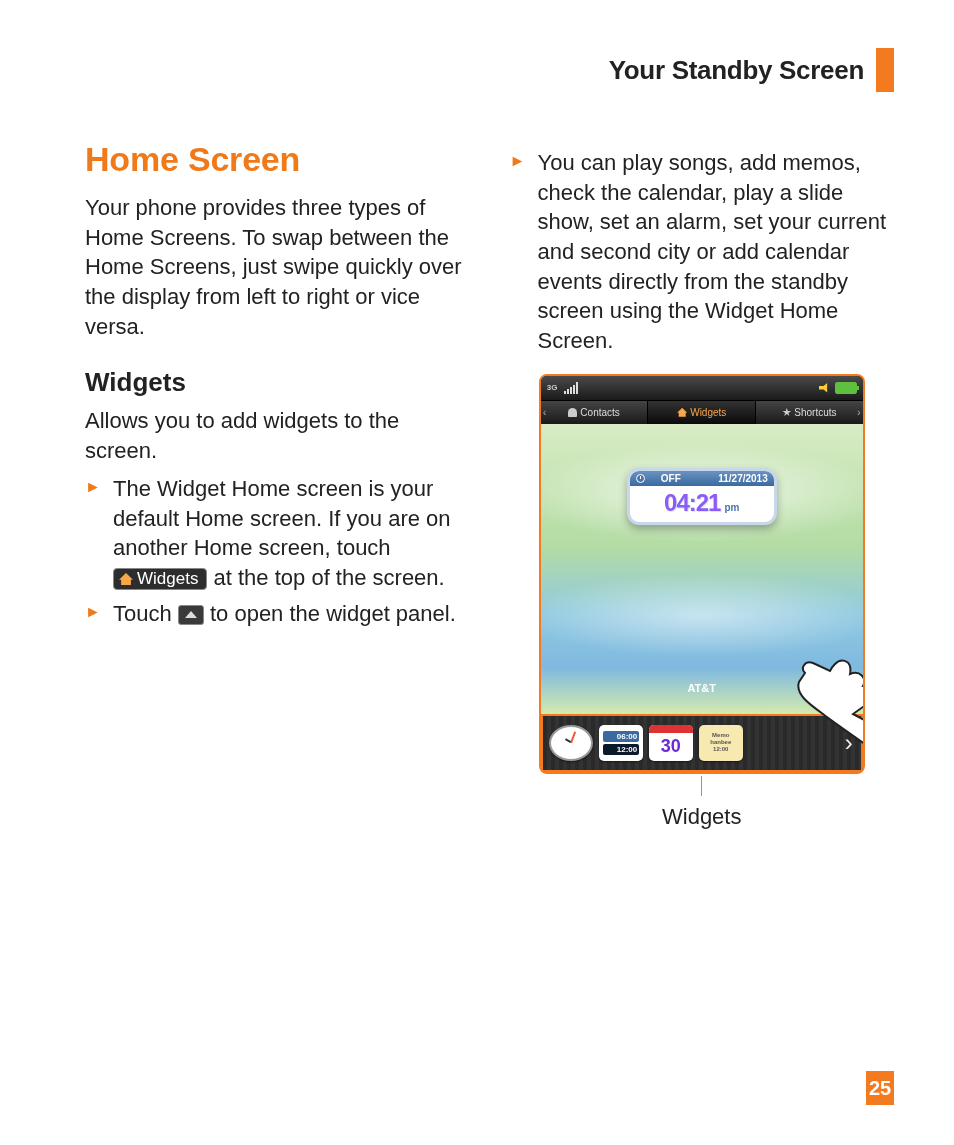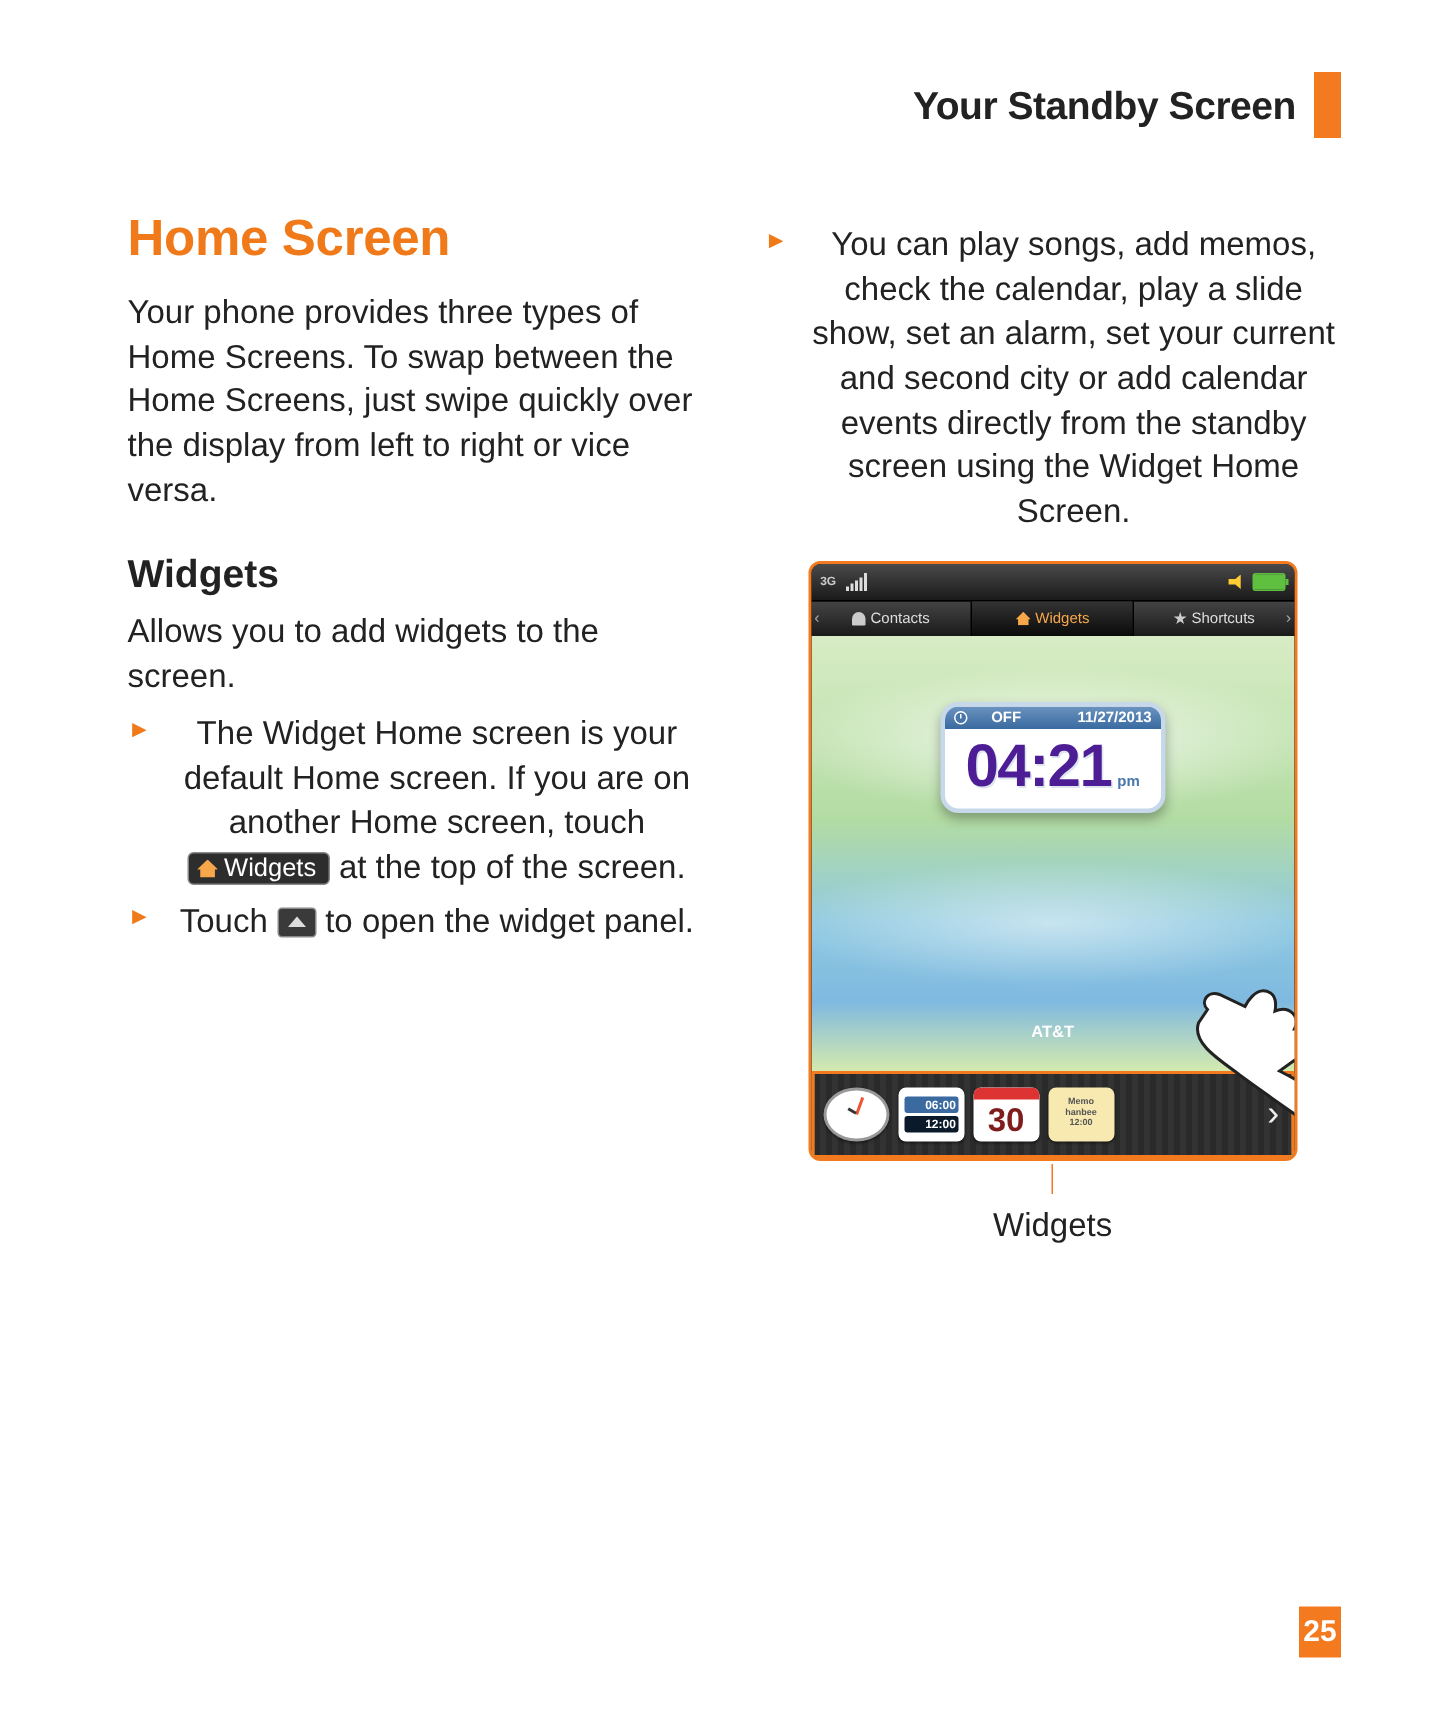--- a/index.html
+++ b/index.html
@@ -6,21 +6,21 @@
   html, body { width: 954px; height: 1145px; background: #fff; font-family: "Helvetica Neue", Arial, sans-serif; color: #222; }
   .page { position: relative; width: 954px; height: 1145px; padding: 50px 60px 40px 85px; }
   .header { position: absolute; top: 48px; right: 60px; display: flex; align-items: center; gap: 12px; }
   .header-title { font-size: 26px; font-weight: 700; color: #222; letter-spacing: -0.3px; }
   .header-bar { width: 18px; height: 44px; background: #f47a1f; }
   .columns { display: flex; gap: 40px; position: absolute; top: 140px; left: 85px; right: 60px; }
   .col { flex: 1 1 0; min-width: 0; }
   h1.section { color: #f07a1a; font-size: 34px; font-weight: 700; margin-bottom: 14px; letter-spacing: -0.2px; }
   h2.sub { color: #222; font-size: 26px; font-weight: 700; margin-top: 26px; margin-bottom: 8px; }
   p.body { font-size: 22px; line-height: 1.35; color: #222; font-weight: 300; font-stretch: condensed; }
-  .bullets { list-style: none; padding: 0; margin-top: 8px; text-align: center; }
+  .bullets { list-style: none; padding: 0; margin-top: 8px; }
   .bullets > li { position: relative; padding-left: 28px; font-size: 22px; line-height: 1.35; font-weight: 300; margin-bottom: 6px; }
   .bullets > li::before { content: "►"; position: absolute; left: 0; top: 2px; color: #f07a1a; font-size: 16px; }
   .inline-chip { display: inline-flex; align-items: center; background: #2d2d2d; color: #fff; border: 1px solid #888; border-radius: 4px; padding: 1px 8px 1px 5px; font-size: 17px; vertical-align: middle; gap: 4px; line-height: 1.1; }
   .inline-chip .house { width: 14px; height: 12px; background: #f7a64a; clip-path: polygon(50% 0, 100% 55%, 85% 55%, 85% 100%, 15% 100%, 15% 55%, 0 55%); }
   .inline-arrow { display: inline-flex; align-items: center; justify-content: center; width: 26px; height: 20px; background: #3a3a3a; border: 1px solid #888; border-radius: 3px; vertical-align: middle; }
   .tri-up { width: 0; height: 0; border-left: 6px solid transparent; border-right: 6px solid transparent; border-bottom: 7px solid #ddd; }
   .tri-down { width: 0; height: 0; border-left: 6px solid transparent; border-right: 6px solid transparent; border-top: 7px solid #ddd; }
   .page-num { position: absolute; bottom: 40px; right: 60px; width: 28px; height: 34px; background: #f47a1f; color: #fff; font-weight: 700; font-size: 20px; display: flex; align-items: center; justify-content: center; }
   
   .phone-fig { margin-top: 18px; }
@@ -44,36 +44,36 @@
   .tab .chev { position:absolute; font-size:11px; color:#aaa; }
   .tab .chev.left{left:2px} .tab .chev.right{right:2px}
   .wallpaper { position:absolute; top:48px; left:0; right:0; bottom:0; background: linear-gradient(180deg, #d8ecc5 0%, #b3dca3 35%, #8fc9e1 55%, #7fb9e0 70%, #dff0a8 85%, #b9df7e 100%); }
   .wallpaper::before { content:""; position:absolute; inset:0; background: radial-gradient(ellipse 260px 70px at 50% 20%, rgba(255,255,255,0.7), transparent 70%), radial-gradient(ellipse 260px 60px at 50% 55%, rgba(255,255,255,0.5), transparent 70%); }
   .clock-widget { position:absolute; top:92px; left:50%; transform:translateX(-50%); width:150px; background:#fff; border:3px solid #c6d8ea; border-radius:12px; box-shadow:0 4px 8px rgba(0,0,0,.3), inset 0 1px 2px rgba(255,255,255,.8); overflow:hidden; }
   .cw-top { background: linear-gradient(#6a93bf,#3a6aa0); display:flex; justify-content:space-between; padding:2px 6px; font-size:10px; color:#fff; font-weight:700; align-items:center; }
   .cw-top .alarm-off { display:flex; gap:16px; align-items:center; }
   .cw-top .clock-ico { width:9px;height:9px;border:1.5px solid #fff;border-radius:50%;position:relative; background:#4a77ab; }
   .cw-top .clock-ico::after{content:"";position:absolute;left:3px;top:1px;width:1px;height:3px;background:#fff;}
   .cw-time { display:flex; align-items:baseline; justify-content:center; padding: 3px 0 5px; gap:4px; }
-  .cw-time .hhmm { font-size:40px; font-weight:800; color:#4c1d95; letter-spacing:-1px; text-shadow:1px 1px 0 #dde6ef; }
+  .cw-time .hhmm { font-size:24px; font-weight:800; color:#8b5cf6; letter-spacing:-1px; text-shadow:1px 1px 0 #dde6ef; }
   .cw-time .ampm { font-size:10px; color:#4a77ab; font-weight:700; }
   .carrier-bar { position:absolute; bottom:74px; left:0; right:0; height:20px; display:flex; align-items:center; justify-content:center; color:#fff; font-size:11px; font-weight:700; }
   .tray-toggle { position:absolute; bottom:78px; right:18px; width:36px; height:24px; background:linear-gradient(#555,#111); border:1px solid #666; border-radius:4px; display:flex; align-items:center; justify-content:center; z-index:3; }
   .hand { position:absolute; bottom:14px; right:-62px; width:150px; height:120px; z-index:4; pointer-events:none; }
   .widget-tray { position:absolute; bottom:0; left:0; right:0; height:58px; background: repeating-linear-gradient(90deg,#2a2a2a 0 4px,#333 4px 8px), linear-gradient(#444,#222); border:2px solid #f47a1f; display:flex; align-items:center; padding:0 6px; gap:6px; }
   .w-item { width:44px; height:36px; background:#fff; border-radius:5px; box-shadow:0 1px 2px rgba(0,0,0,.5); position:relative; overflow:hidden; font-size:7px; text-align:center; }
   .w-clockface { border-radius:50%; background:#fff; border:2px solid #999; position:relative; }
   .w-clockface::before{content:"";position:absolute;left:48%;top:12%;width:2px;height:38%;background:#e53;transform-origin:bottom;transform:rotate(20deg);}
   .w-clockface::after{content:"";position:absolute;left:48%;top:30%;width:2px;height:20%;background:#333;transform-origin:bottom;transform:rotate(-60deg);}
   .w-dual { display:flex; flex-direction:column; justify-content:center; gap:2px; padding:4px; background:#fff; }
   .w-dual div { background:#3a6aa0; color:#fff; font-size:8px; border-radius:2px; padding:1px 14px; font-weight:700; }
   .w-dual div:last-child{background:#0a1a2a;}
   .w-cal { background:#fff; display:flex; flex-direction:column; }
   .w-cal .redstrip{height:8px;background:#d33;}
-  .w-cal .daynum{flex:1;display:flex;align-items:center;justify-content:center;font-size:22px;font-weight:800;color:#7f1d1d;}
+  .w-cal .daynum{flex:1;display:flex;align-items:center;justify-content:center;font-size:18px;font-weight:800;color:#6d28d9;}
   .w-memo { background:#f7e9b0; display:flex; flex-direction:column; justify-content:center; padding:2px; font-size:6px; color:#555; line-height:1.2; font-weight:700; }
   .tray-next { color:#eee; font-size:24px; font-weight:300; margin:0 2px 0 auto; }
   .callout-line { width:1px; height:20px; background:#f47a1f; margin:0 auto; margin-top:2px; }
   .callout-label { text-align:center; font-size:22px; margin-top:8px; font-weight:300; }
   .threeg { color:#ccc; font-size:8px; font-weight:700; margin-right:4px; }
 </style>
 </head>
 <body>
 
 <div class="page">

